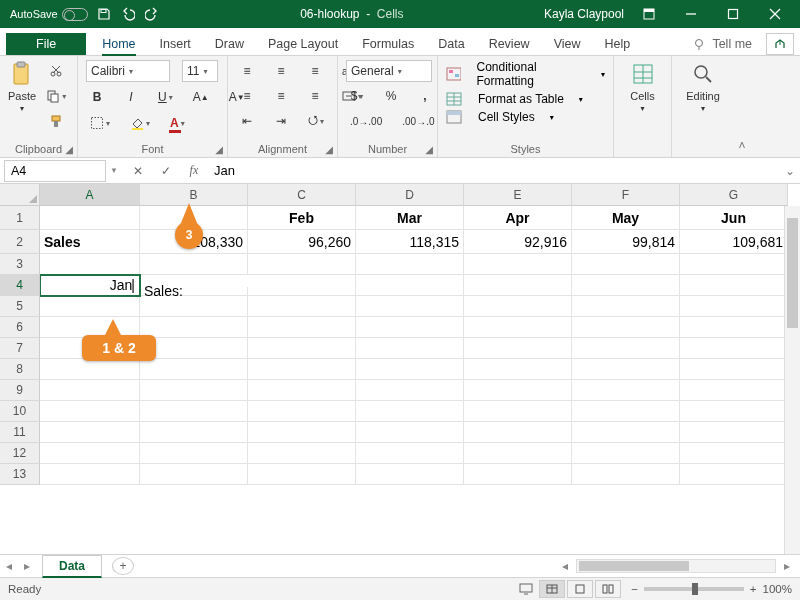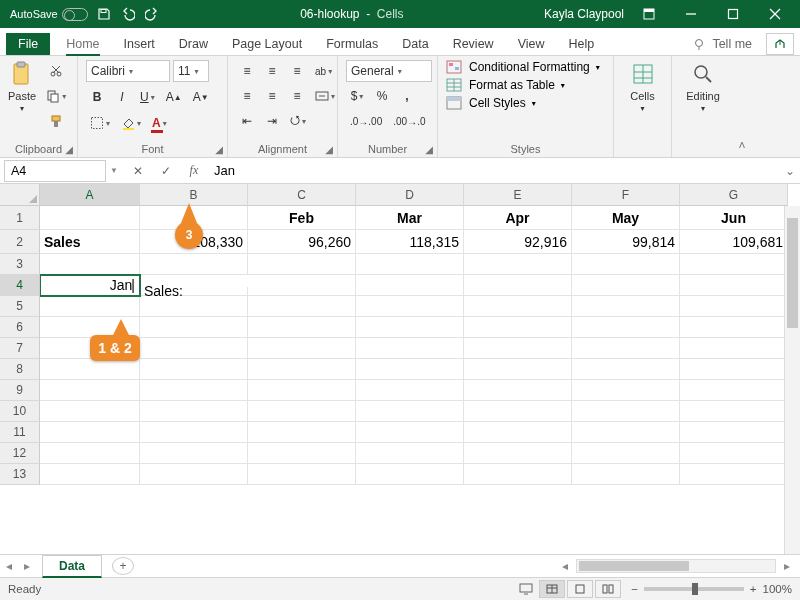--- a/index.html
+++ b/index.html
@@ -13,36 +13,36 @@
   .autosave .toggle::after { content:""; position:absolute; width:9px; height:9px; border:1px solid #bbb; border-radius:50%; left:1px; top:1px; }
   .qat-icon { width: 16px; height: 16px; display:inline-flex; align-items:center; justify-content:center; color:#fff; }
   .titlebar .center { flex: 1; text-align: center; }
   .center .fname { font-weight: 400; }
   .center .app { color: #cfe3d5; }
   .titlebar .right { display: flex; align-items: center; gap: 8px; padding-right: 8px; }
   .winbtn { width: 34px; height: 28px; display:inline-flex; align-items:center; justify-content:center; }
 
   
   .tabrow { height: 28px; background: #fff; border-bottom: 1px solid #d4d4d4; display:flex; align-items:flex-end; padding: 0 6px; font-size: 12.5px; color:#444; }
-  .tabrow .file { background:#0c6435; color:#fff; padding: 4px 12px; margin-right: 4px; }
+  .tabrow .file { background:#0c6435; color:#fff; padding: 4px 30px; margin-right: 4px; }
   .tabrow .tab { padding: 4px 12px; cursor:default; }
-  .tabrow .tab.active { color:#737373; font-weight:400; }
+  .tabrow .tab.active { color:#0c4a6e; font-weight:400; }
   .tabrow .tab.active .u { border-bottom: 2px solid #0c6435; padding-bottom:3px; }
   .tabrow .spacer { flex:1; }
   .tabrow .tellme { display:flex; align-items:center; gap:6px; color:#666; padding:4px 8px; }
   .tabrow .share { width: 28px; height:22px; border:1px solid #ccc; margin-left:6px; display:flex; align-items:center; justify-content:center; color:#0c6435; }
 
   
   .ribbon { height: 102px; background: #f3f3f3; border-bottom: 1px solid #d4d4d4; display:flex; }
   .group { border-right: 1px solid #dadada; padding: 4px 8px 2px 8px; display:flex; flex-direction:column; justify-content:space-between; }
   .group .body { flex:1; display:flex; gap:6px; align-items:flex-start; }
   .group .label { text-align:center; font-size: 11px; color:#666; padding-top:2px; position:relative; }
   .group .dlaunch { position:absolute; right:-4px; bottom:0; font-size:10px; color:#777; }
   .col { display:flex; flex-direction:column; gap:3px; }
-  .row { display:flex; gap:3px; align-items:center; }
+  .row { display:flex; gap:12px; align-items:center; }
   .btn, .dd { height: 22px; min-width: 22px; display:inline-flex; align-items:center; justify-content:center; font-size:12px; color:#333; border:1px solid transparent; padding:0 3px; }
   .dd::after { content:"▾"; font-size:8px; margin-left:2px; color:#666; }
   .combo { height:22px; border:1px solid #c8c8c8; background:#fff; display:inline-flex; align-items:center; padding:0 4px; font-size:12px; color:#333; }
   .combo .arr { margin-left:4px; font-size:8px; color:#666; }
 
   .bigbtn { width:40px; display:flex; flex-direction:column; align-items:center; gap:2px; font-size:11px; color:#333; }
   .bigbtn .ico { width:28px; height:28px; display:flex; align-items:center; justify-content:center; }
 
   
   .fbar { height: 26px; border-bottom: 1px solid #d4d4d4; display:flex; align-items:center; background:#fff; }
@@ -88,21 +88,21 @@
   .zoom .track { width:100px; height:4px; background:#c8c8c8; position:relative; }
   .zoom .track .knob { position:absolute; left:48px; top:-4px; width:6px; height:12px; background:#666; }
 
   
   .callout { position:absolute; background:#ee8a2a; color:#fff; font-weight:700; display:flex; align-items:center; justify-content:center; box-shadow: 0 1px 3px rgba(0,0,0,.3); }
   .callout.round { border-radius:50%; }
   .callout.rrect { border-radius:6px; }
   .callout::before { content:""; position:absolute; }
   .callout.c3 { width:28px; height:28px; left:175px; top:221px; }
   .callout.c3::before { top:-18px; left:6px; width:0; height:0; border-bottom:20px solid #ee8a2a; border-left:8px solid transparent; border-right:8px solid transparent; }
-  .callout.c12 { width:50px; height:26px; left:90px; top:335px; font-size:14px; }
+  .callout.c12 { width:74px; height:26px; left:82px; top:335px; font-size:14px; }
   .callout.c12::before { top:-16px; left:22px; width:0; height:0; border-bottom:18px solid #ee8a2a; border-left:9px solid transparent; border-right:9px solid transparent; }
 
   svg { display:block; }
 </style>
 </head>
 <body>
 
 <div class="titlebar">
   <div class="left">
     <div class="autosave">

